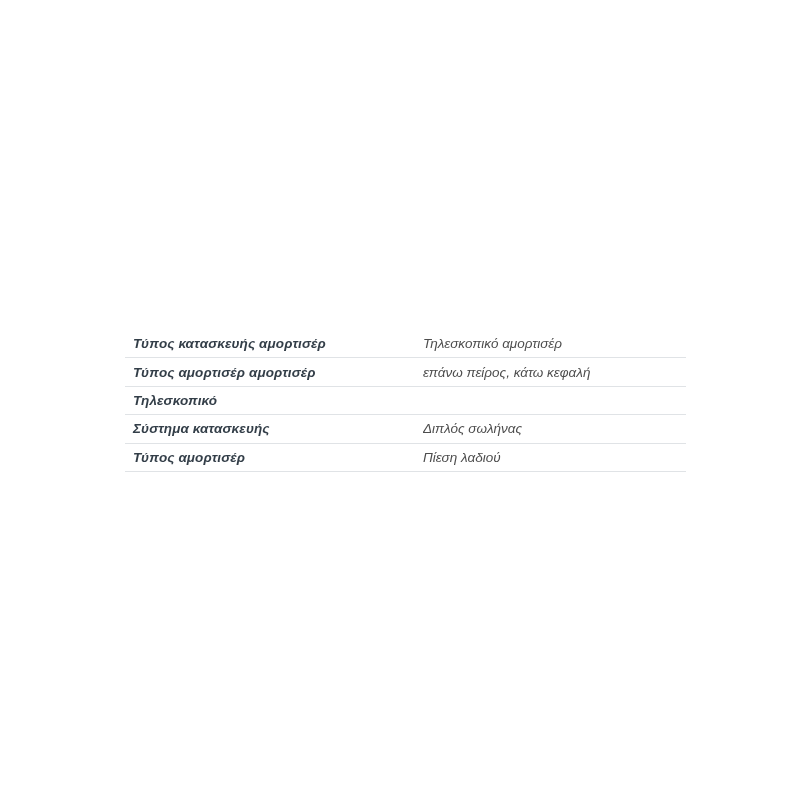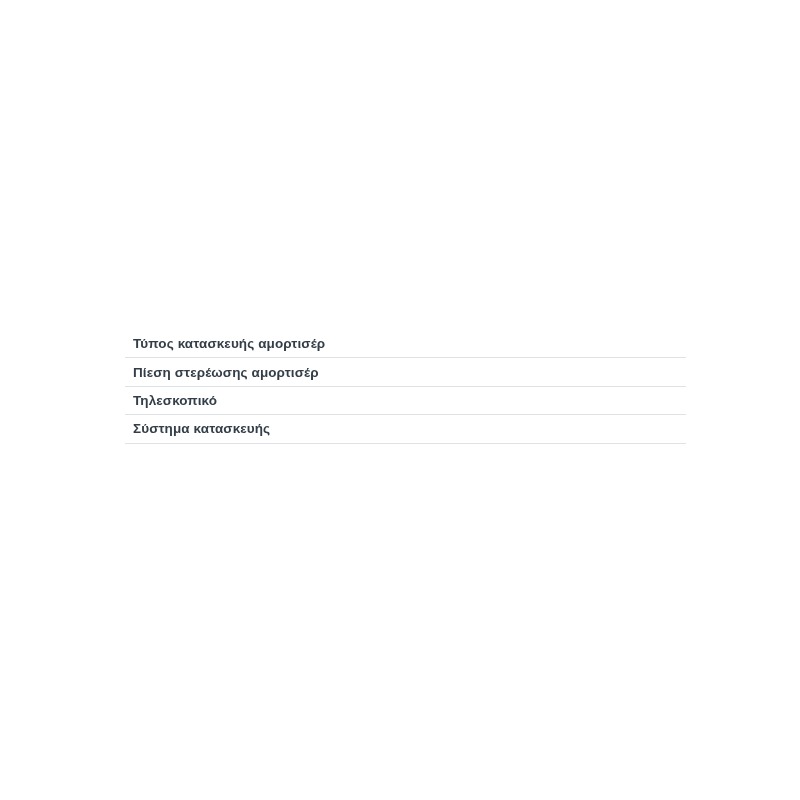--- a/index.html
+++ b/index.html
@@ -9,20 +9,21 @@
     width: 800px;
     height: 800px;
     font-family: "Liberation Sans", sans-serif;
     overflow: hidden;
   }
   .page {
     position: relative;
     width: 800px;
     height: 800px;
     background: #ffffff;
+    font-style: italic;
   }
   .spec-table {
     position: absolute;
     left: 125px;
     top: 330px;
     width: 561px;
   }
   .spec-row {
     display: flex;
     align-items: center;
@@ -53,29 +54,36 @@
   }
 </style>
 </head>
 <body>
 
 <div class="page">
   <div class="spec-table">
 
     <div class="spec-row">
       <div class="spec-label">Τύπος κατασκευής αμορτισέρ</div>
+      <div class="spec-value">Τηλεσκοπικό αμορτισέρ</div>
     </div>
 
     <div class="spec-row">
-      <div class="spec-label">Πίεση στερέωσης αμορτισέρ</div>
+      <div class="spec-label">Τύπος αμορτισέρ αμορτισέρ</div>
+      <div class="spec-value">επάνω πείρος, κάτω κεφαλή</div>
     </div>
 
     <div class="spec-row">
       <div class="spec-label">Τηλεσκοπικό</div>
     </div>
 
     <div class="spec-row">
       <div class="spec-label">Σύστημα κατασκευής</div>
+      <div class="spec-value">Διπλός σωλήνας</div>
     </div>
 
+    <div class="spec-row">
+      <div class="spec-label">Τύπος αμορτισέρ</div>
+      <div class="spec-value">Πίεση λαδιού</div>
+    </div>
 
   </div>
 </div>
 
 </body></html>

